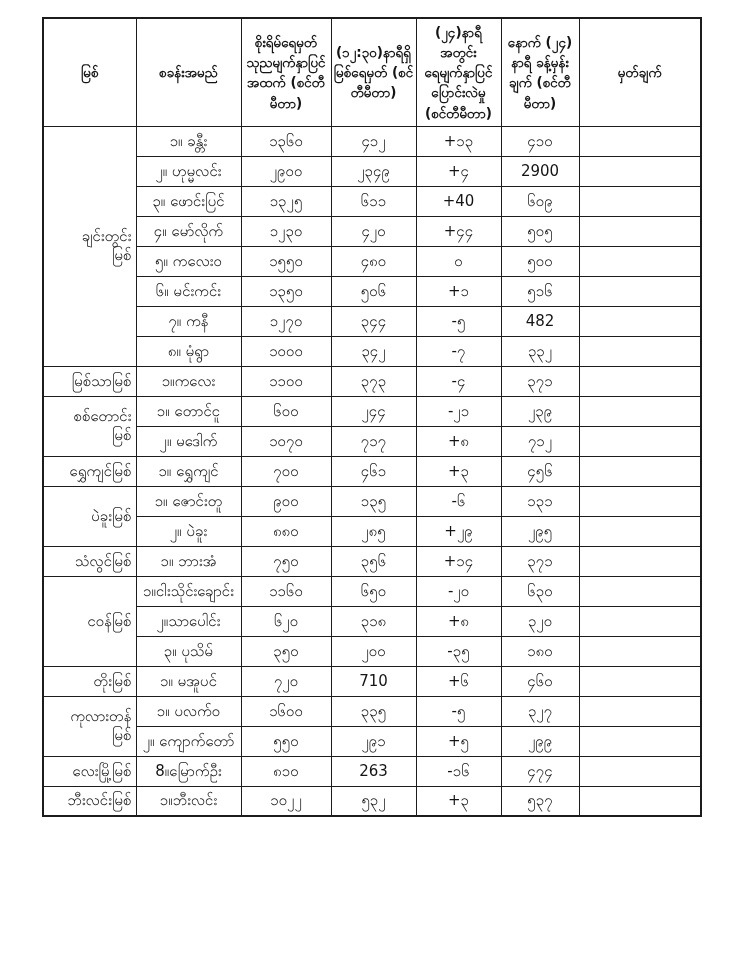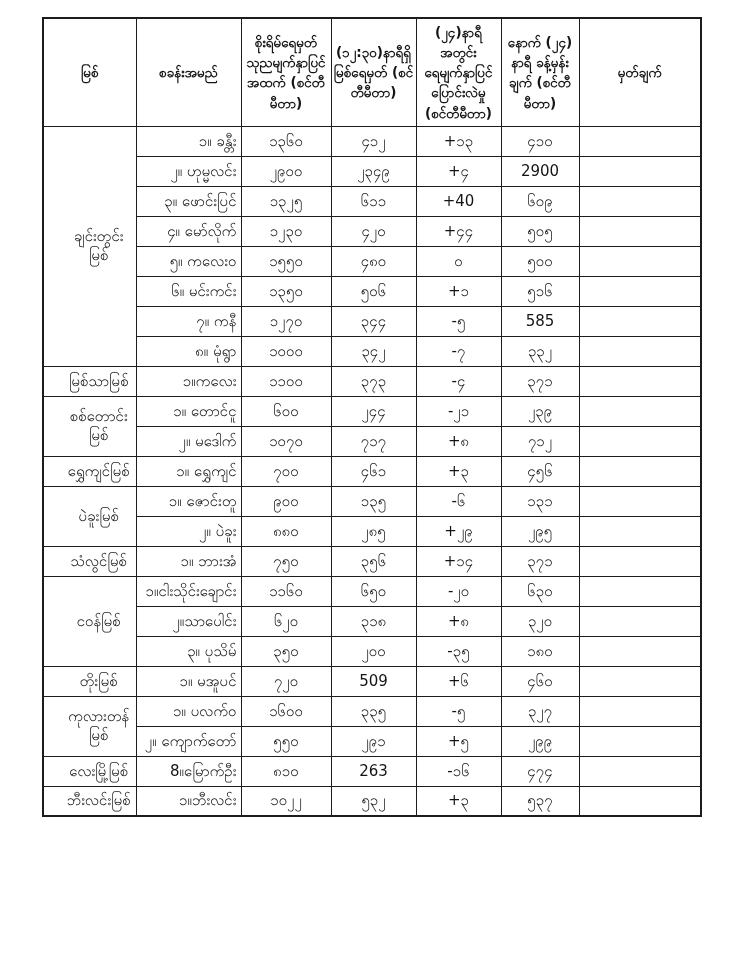--- a/index.html
+++ b/index.html
@@ -46,25 +46,25 @@
     height: 30px;
   }
   td {
     font-size: 15px;
     vertical-align: middle;
     padding: 1px 4px;
     background: #ffffff;
     line-height: 1.25;
   }
   td.river-cell {
+    text-align: right;
+    padding-left: 22px;
+  }
+  td.station-cell {
     text-align: center;
-    padding-left: 22px;
-  }
-  td.station-cell {
-    text-align: right;
   }
   td.num {
     text-align: center;
   }
   td.remark {
     text-align: left;
   }
   td.group-start {
     border-top: 2.4px solid #1c1c1c;
   }
@@ -142,21 +142,21 @@
           <td class="num">၅၀၆</td>
           <td class="num">+၁</td>
           <td class="num">၅၁၆</td>
           <td class="remark"></td>
         </tr>
         <tr>
           <td class="station-cell">၇။ ကနီ</td>
           <td class="num">၁၂၇၀</td>
           <td class="num">၃၄၄</td>
           <td class="num">-၅</td>
-          <td class="num">585</td>
+          <td class="num">482</td>
           <td class="remark"></td>
         </tr>
         <tr>
           <td class="station-cell">၈။ မုံရွာ</td>
           <td class="num">၁၀၀၀</td>
           <td class="num">၃၄၂</td>
           <td class="num">-၇</td>
           <td class="num">၃၃၂</td>
           <td class="remark"></td>
         </tr>
@@ -243,21 +243,21 @@
           <td class="num">၃၅၀</td>
           <td class="num">၂၀၀</td>
           <td class="num">-၃၅</td>
           <td class="num">၁၈၀</td>
           <td class="remark"></td>
         </tr>
         <tr>
           <td rowspan="1" class="river-cell group-start">တိုးမြစ်</td>
           <td class="station-cell group-start">၁။ မအူပင်</td>
           <td class="num group-start">၇၂၀</td>
-          <td class="num group-start">509</td>
+          <td class="num group-start">710</td>
           <td class="num group-start">+၆</td>
           <td class="num group-start">၄၆၀</td>
           <td class="remark group-start"></td>
         </tr>
         <tr>
           <td rowspan="2" class="river-cell group-start">ကုလားတန်မြစ်</td>
           <td class="station-cell group-start">၁။ ပလက်ဝ</td>
           <td class="num group-start">၁၆၀၀</td>
           <td class="num group-start">၃၃၅</td>
           <td class="num group-start">-၅</td>

